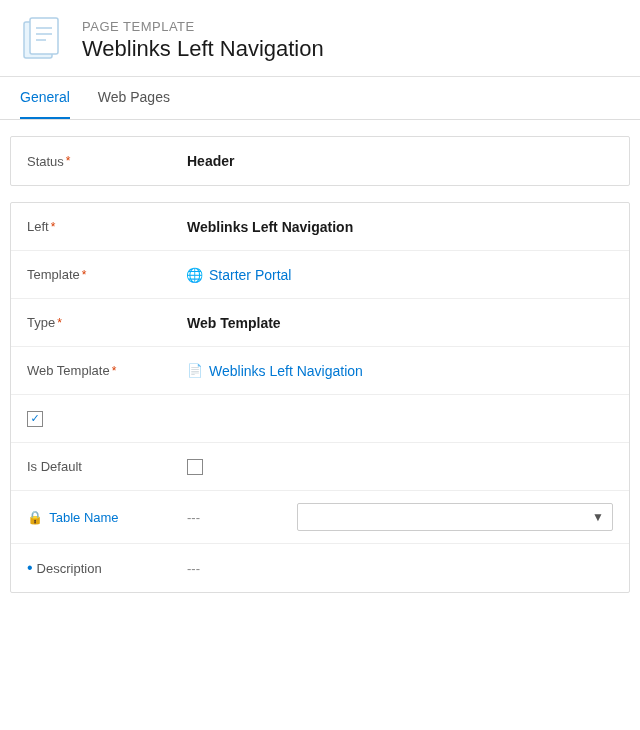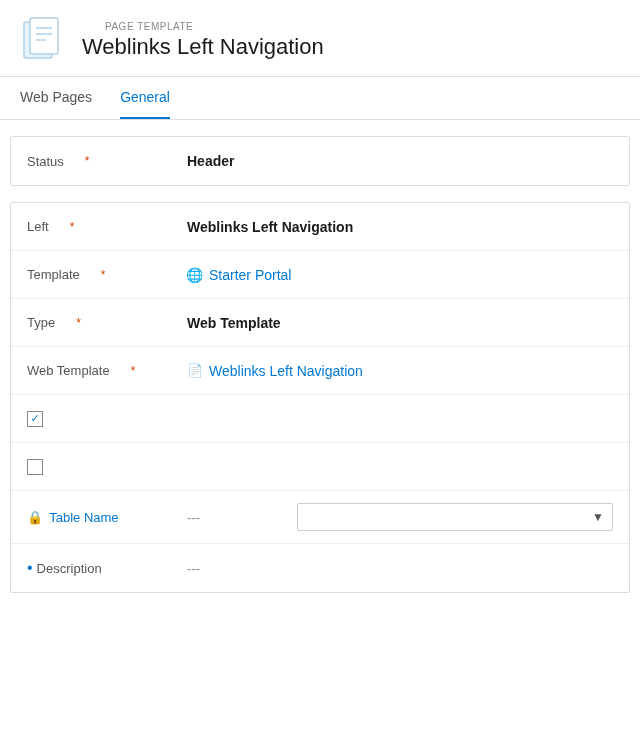--- a/index.html
+++ b/index.html
@@ -25,26 +25,25 @@
       margin-right: 14px;
       flex-shrink: 0;
     }
 
     .header-text-group {
       display: flex;
       flex-direction: column;
     }
 
     .header-label {
-      font-size: 10px;
+      font-size: 13px;
       color: #888;
       text-transform: uppercase;
       letter-spacing: 0.5px;
       margin-bottom: 2px;
-      margin-left: 23px;
     }
 
     .header-title {
       font-size: 22px;
       font-weight: 400;
       color: #1a1a1a;
     }
 
     .tabs {
       display: flex;
@@ -88,21 +87,21 @@
       border-bottom: none;
     }
 
     .field-label {
       width: 160px;
       flex-shrink: 0;
       color: #555;
       font-size: 13px;
       display: flex;
       align-items: center;
-      gap: 19px;
+      gap: 0;
     }
 
     .required-star {
       color: #d83b01;
       font-size: 12px;
       margin-left: 2px;
     }
 
     .field-value {
       flex: 1;
@@ -253,22 +252,22 @@
       <line x1="16" y1="24" x2="26" y2="24" stroke="#b0d0e8" stroke-width="1.5"></line>
     </svg>
   </div>
   <div class="header-text-group">
     <span class="header-label">PAGE TEMPLATE</span>
     <span class="header-title">Weblinks Left Navigation</span>
   </div>
 </div>
 
 <div class="tabs">
+  <span class="tab active">General</span>
   <span class="tab">Web Pages</span>
-  <span class="tab active">General</span>
 </div>
 
 <div class="card">
   <div class="field-row">
     <div class="field-label">
       <span>Status</span>
       <span class="required-star">*</span>
     </div>
     <div class="field-value bold">Header</div>
   </div>
@@ -316,20 +315,23 @@
 
   <div class="field-row">
     <div class="field-value">
       <div class="checkbox-wrapper">
         <div class="checkbox checked"></div>
       </div>
     </div>
   </div>
 
   <div class="field-row">
+    <div class="field-label">
+      <span>Is Default</span>
+    </div>
     <div class="field-value">
       <div class="checkbox-wrapper">
         <div class="checkbox"></div>
       </div>
     </div>
   </div>
 
   <div class="table-name-row">
     <div class="table-name-label">
       <span class="lock-icon">🔒</span>

